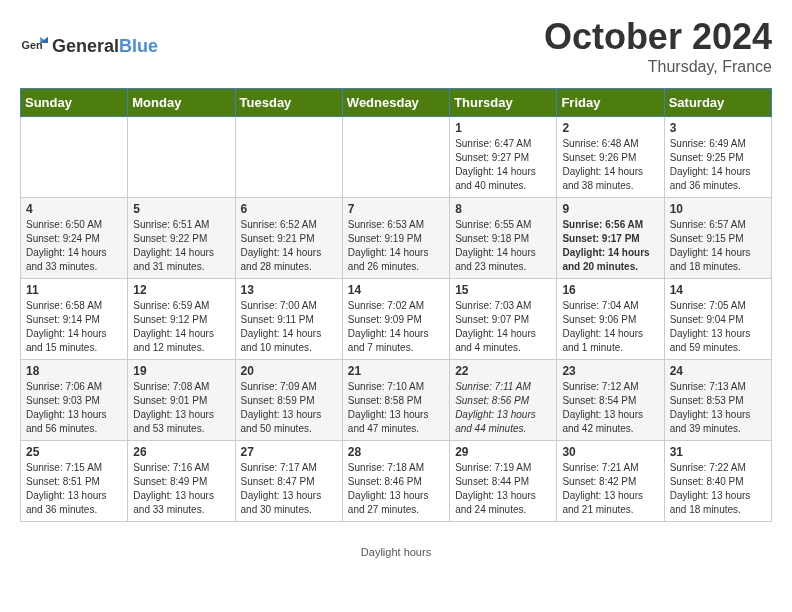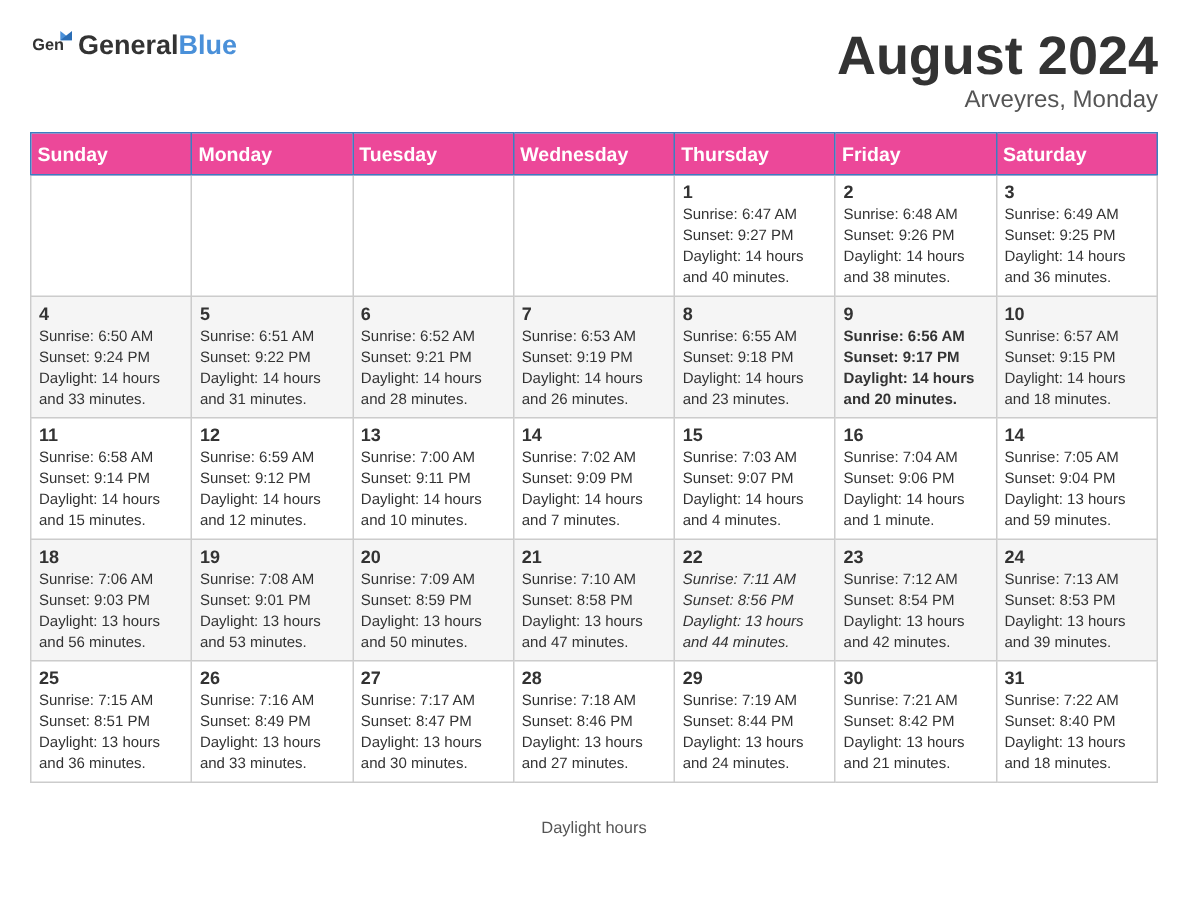--- a/index.html
+++ b/index.html
@@ -6,21 +6,21 @@
     body {
       font-family: Arial, sans-serif;
       background: #fff;
       width: 792px;
       min-height: 612px;
       padding: 16px 20px;
     }
     .header-area {
       display: flex;
       justify-content: space-between;
-      align-items: flex-start;
+      align-items: center;
       margin-bottom: 12px;
     }
     .logo {
       display: flex;
       align-items: center;
       gap: 4px;
     }
     .logo-text-general {
       font-size: 18px;
       font-weight: bold;
@@ -46,21 +46,21 @@
     .location {
       font-size: 16px;
       color: #555;
     }
     table {
       width: 100%;
       border-collapse: collapse;
       table-layout: fixed;
     }
     thead tr th {
-      background-color: #ec4899;
+      background-color: #4d7c0f;
       color: #fff;
       font-size: 13px;
       font-weight: bold;
       padding: 6px 4px;
       text-align: left;
       border: 1px solid #3a7fc1;
     }
     tbody tr td {
       border: 1px solid #ccc;
       vertical-align: top;
@@ -102,22 +102,22 @@
     <svg class="logo-icon" viewBox="0 0 36 36">
       <text x="2" y="22" font-size="14" font-weight="bold" fill="#333">Gen</text>
       <polygon points="26,6 36,14 26,14" fill="#4a90d9"></polygon>
       <polygon points="26,14 36,14 36,6" fill="#2a6db5"></polygon>
     </svg>
     <div>
       <span class="logo-text-general">General</span><span class="logo-text-blue">Blue</span>
     </div>
   </div>
   <div class="title-area">
-    <div class="month-year">August 2024</div>
-    <div class="location">Arveyres, Monday</div>
+    <div class="month-year">October 2024</div>
+    <div class="location">Thursday, France</div>
   </div>
 </div>
 
 <table>
   <thead>
     <tr id="days-header">
     <th>Sunday</th>
         <th>Monday</th>
         <th>Tuesday</th>
         <th>Wednesday</th>

